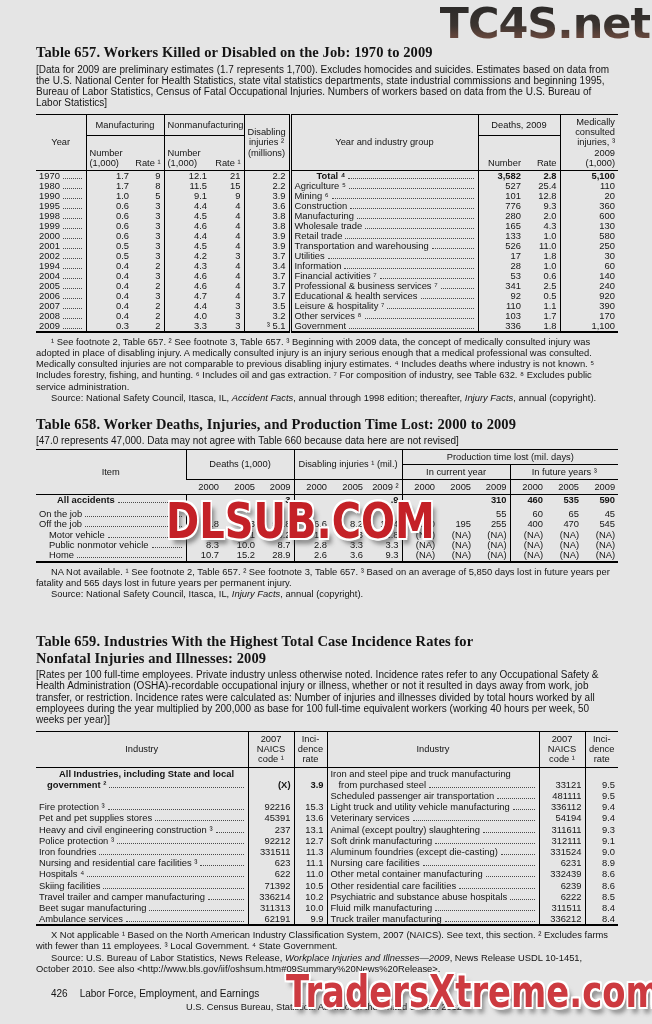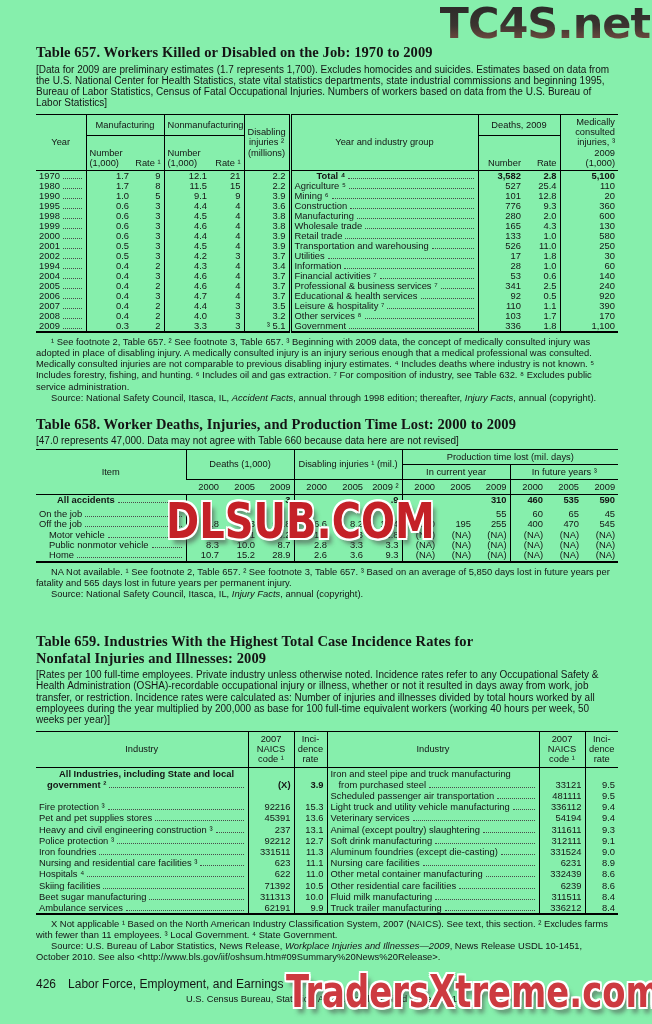--- a/index.html
+++ b/index.html
@@ -1,16 +1,16 @@
 <!DOCTYPE html>
 <html><head>
 <meta charset="utf-8">
 <style>
   html,body{margin:0;padding:0;background:#ffffff;}
-  .page{position:relative;width:652px;height:1024px;background:#86efac;overflow:hidden;
+  .page{position:relative;width:652px;height:1024px;background:#e5e5e5;overflow:hidden;
         font-family:"Liberation Sans","DejaVu Sans",sans-serif;color:#141414;}
   .content{padding:44px 34px 0 36px;}
   .t-title{font-family:"Liberation Serif","DejaVu Serif",serif;font-size:14.5px;line-height:16.5px;
            font-weight:700;margin:0 0 3px 0;white-space:pre-line;letter-spacing:.1px;}
   .note{font-size:10px;line-height:11.3px;margin:0 4px 5px 0;}
   table{border-collapse:collapse;width:582px;table-layout:fixed;}
   .dtable{border-top:1.2px solid #000;border-bottom:2px solid #000;}
   .dtable thead th{font-weight:400;font-size:9.3px;line-height:10.3px;padding:2px 3px;
         vertical-align:middle;white-space:pre-line;border-bottom:1.2px solid #000;text-align:center;}
   .dtable thead th.bot{vertical-align:bottom;text-align:left;}
@@ -27,21 +27,21 @@
   .gap td{padding-top:3px;}
   .lw{display:flex;align-items:baseline;}
   .lbl{white-space:nowrap;}
   .lead{flex:1 1 4px;min-width:4px;border-bottom:1.1px dotted #4a4a4a;margin:0 1px 2px 3px;}
   .fn{font-size:9.4px;line-height:11.1px;margin:3px 0 0 0;}
   .fn p{margin:0;text-indent:15px;}
   .it{font-style:italic;}
   .sec658{margin-top:13px;}
   .sec659{margin-top:34px;}
   .footer{margin-top:14px;}
-  .footer-line{font-size:12px;}
+  .footer-line{font-size:10px;margin-left:15px;}
   .footer-line .pgnum{margin-right:12px;}
   .credit{font-size:9.3px;text-align:center;margin:3px 6px 0 0;}
   
   .wm{position:absolute;font-family:"DejaVu Sans","Liberation Sans",sans-serif;font-weight:900;
       white-space:nowrap;pointer-events:none;}
   .wm-top{top:-2px;right:2px;font-size:43px;letter-spacing:-1px;
       background:linear-gradient(180deg,#262626 0%,#3b3430 55%,#8c5848 100%);
       -webkit-background-clip:text;background-clip:text;color:transparent;
       text-shadow:0 0 0 rgba(0,0,0,0);}
   .wm-red{color:#c42127;
@@ -848,20 +848,38 @@
                   <span class="lbl">Other residential care facilities</span>
                   <span class="lead"></span>
                 </div>
               </td>
               <td class="num vl">6239</td>
               <td class="num vl">8.6</td>
             </tr>
             <tr>
               <td>
                 <div class="lw">
+                  <span class="lbl">Travel trailer and camper manufacturing</span>
+                  <span class="lead"></span>
+                </div>
+              </td>
+              <td class="num vl">336214</td>
+              <td class="num vl">10.2</td>
+              <td class="vl">
+                <div class="lw">
+                  <span class="lbl">Psychiatric and substance abuse hospitals</span>
+                  <span class="lead"></span>
+                </div>
+              </td>
+              <td class="num vl">6222</td>
+              <td class="num vl">8.5</td>
+            </tr>
+            <tr>
+              <td>
+                <div class="lw">
                   <span class="lbl">Beet sugar manufacturing</span>
                   <span class="lead"></span>
                 </div>
               </td>
               <td class="num vl">311313</td>
               <td class="num vl">10.0</td>
               <td class="vl">
                 <div class="lw">
                   <span class="lbl">Fluid milk manufacturing</span>
                   <span class="lead"></span>

